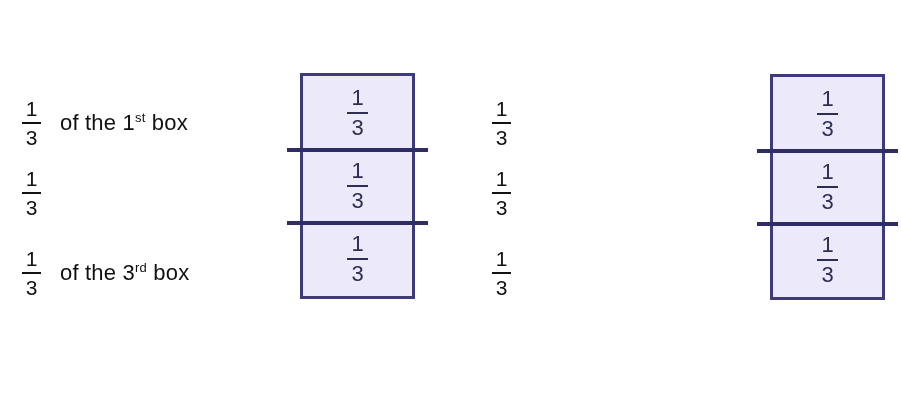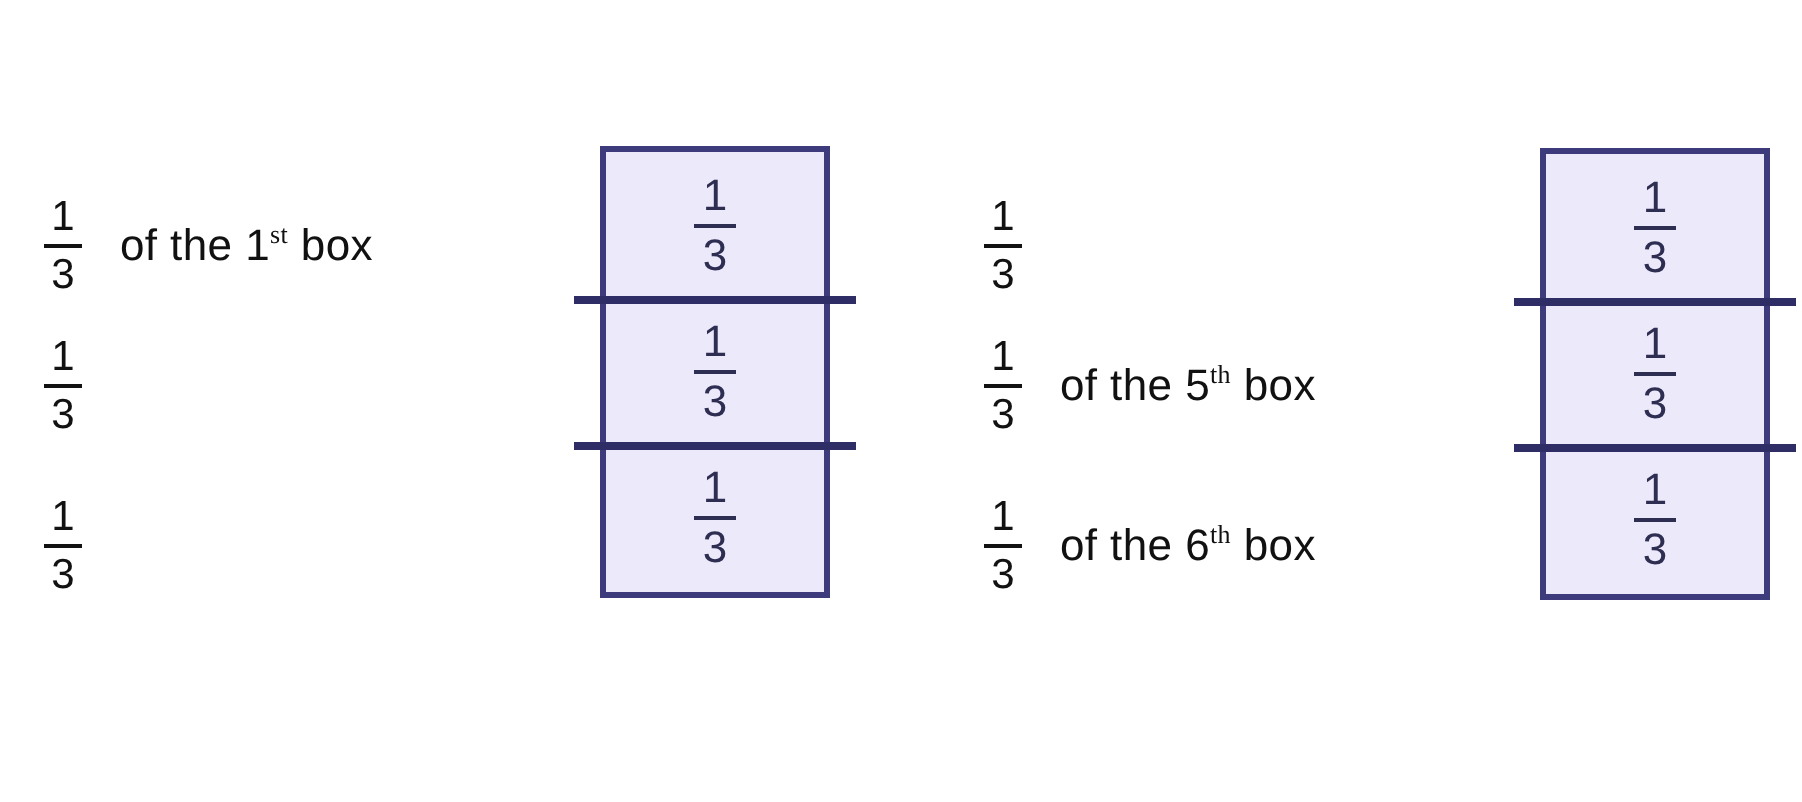--- a/index.html
+++ b/index.html
@@ -35,21 +35,20 @@
   }
   .lbl {
     margin-left: 19px;
     font-size: 22px;
     white-space: nowrap;
     letter-spacing: 0.2px;
   }
   .lbl sup {
     font-size: 13px;
     line-height: 0;
-    font-family: Liberation Serif, serif;
   }
   
   .box {
     position: absolute;
     width: 115px;
     height: 226px;
     background: #ece9fa;
     border: 3px solid #3e3b7d;
     box-sizing: border-box;
     display: flex;
@@ -104,20 +103,25 @@
       <span>3</span>
     </span>
   </div>
 
   <div class="row col-left r3">
     <span class="frac">
       <span>1</span>
       <span class="bar"></span>
       <span>3</span>
     </span>
+    <span class="lbl">
+      <span>of the</span>
+      <span><span>3</span><sup>rd</sup></span>
+      <span>box</span>
+    </span>
   </div>
 
   <div class="box" style="left:300px; top:73px;">
     <div class="cell">
       <span class="frac">
         <span>1</span>
         <span class="bar"></span>
         <span>3</span>
       </span>
     </div>
@@ -146,37 +150,27 @@
       <span>3</span>
     </span>
   </div>
 
   <div class="row col-right r2">
     <span class="frac">
       <span>1</span>
       <span class="bar"></span>
       <span>3</span>
     </span>
-    <span class="lbl">
-      <span>of the</span>
-      <span><span>5</span><sup>th</sup></span>
-      <span>box</span>
-    </span>
   </div>
 
   <div class="row col-right r3">
     <span class="frac">
       <span>1</span>
       <span class="bar"></span>
       <span>3</span>
-    </span>
-    <span class="lbl">
-      <span>of the</span>
-      <span><span>6</span><sup>th</sup></span>
-      <span>box</span>
     </span>
   </div>
 
   <div class="box" style="left:770px; top:74px;">
     <div class="cell">
       <span class="frac">
         <span>1</span>
         <span class="bar"></span>
         <span>3</span>
       </span>

